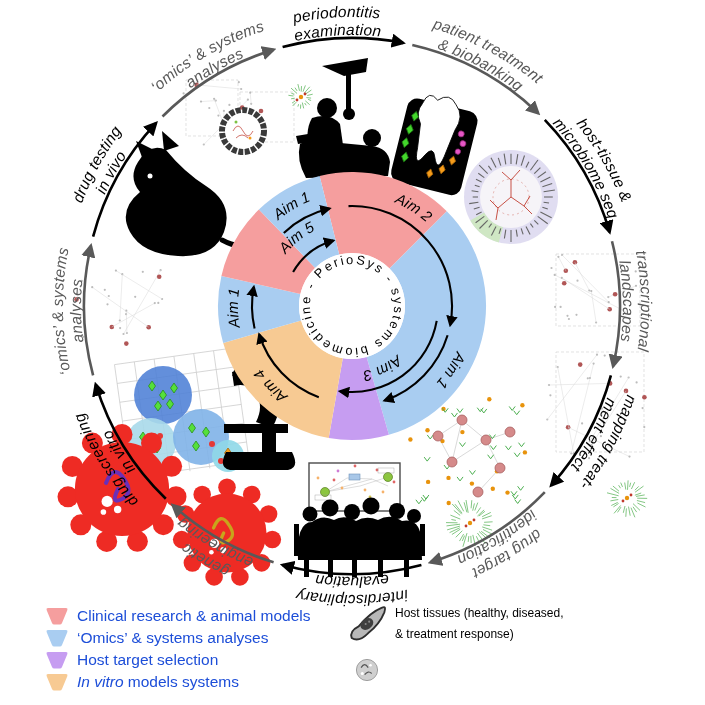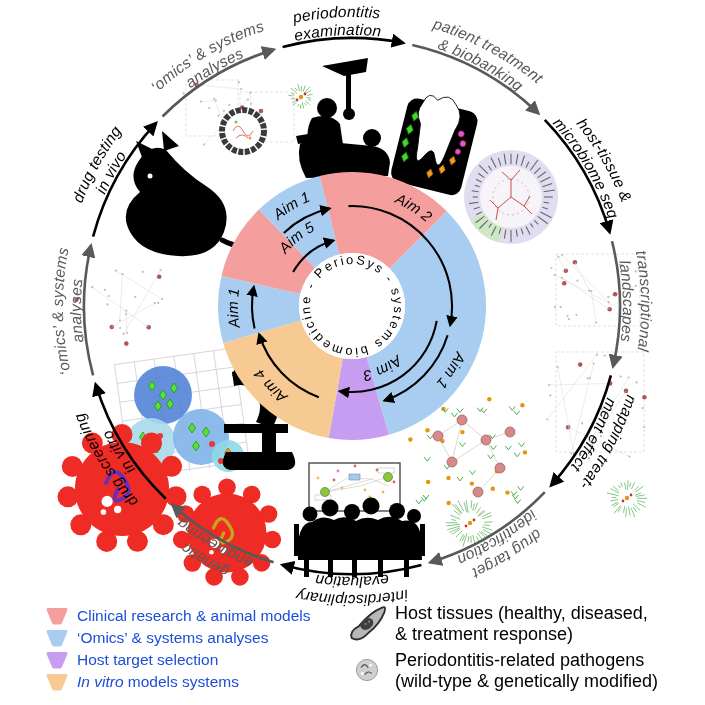--- a/index.html
+++ b/index.html
@@ -10,21 +10,21 @@
   .aim{font:italic 15px "Liberation Sans",sans-serif;}
   .ctr{font:12.8px "Liberation Sans",sans-serif;letter-spacing:.4px;}
   .legend{position:absolute;left:0;top:601px;width:705px;height:104px;}
   .leg-left{position:absolute;left:46px;top:5px;}
   .leg-row{display:flex;align-items:flex-start;height:22px;font-size:15.5px;line-height:20px;color:#1d4ed8;}
   .leg-row svg{margin-right:9px;margin-top:1px;flex:0 0 auto;}
   .leg-text i{font-style:italic;}
   .leg-right{position:absolute;left:347px;top:2px;}
   .icon-row{display:flex;margin-bottom:1px;}
   .icon-cell{width:48px;flex:0 0 auto;}
-  .two-line{font-size:18px;line-height:21px;color:#000;}
+  .two-line{font-size:12px;line-height:21px;color:#000;}
 </style>
 </head>
 <body>
 
 <div id="stage">
 <svg id="scene" width="705" height="705" viewBox="0 0 705 705">
   <defs>
     <marker id="mk-b" viewBox="0 0 10 10" refX="8" refY="5" markerWidth="5.5" markerHeight="5.5" orient="auto">
       <path d="M0,0 L10,5 L0,10 Z" fill="#000"></path>
     </marker>
@@ -702,20 +702,16 @@
     <div class="icon-row">
       <div class="icon-cell">
         <svg width="40" height="40" viewBox="0 0 34 34">
           <g id="g-legvirus"></g>
           <circle cx="17" cy="17" r="9" fill="#cfcfcf" stroke="#9a9a9a" stroke-width="0.8"></circle>
           <path d="M12,15 q3,-5 6,0 M15,21 q3,-4 6,-1" stroke="#555" stroke-width="1" fill="none"></path>
           <circle cx="13" cy="20" r="1.3" fill="#fff"></circle>
               <circle cx="20" cy="13" r="1.1" fill="#fff"></circle>
         </svg>
       </div>
-      <div class="two-line">
-        <div>Periodontitis-related pathogens</div>
-        <div>(wild-type &amp; genetically modified)</div>
-      </div>
     </div>
   </div>
 </div>
 </div>
 
 </body></html>

